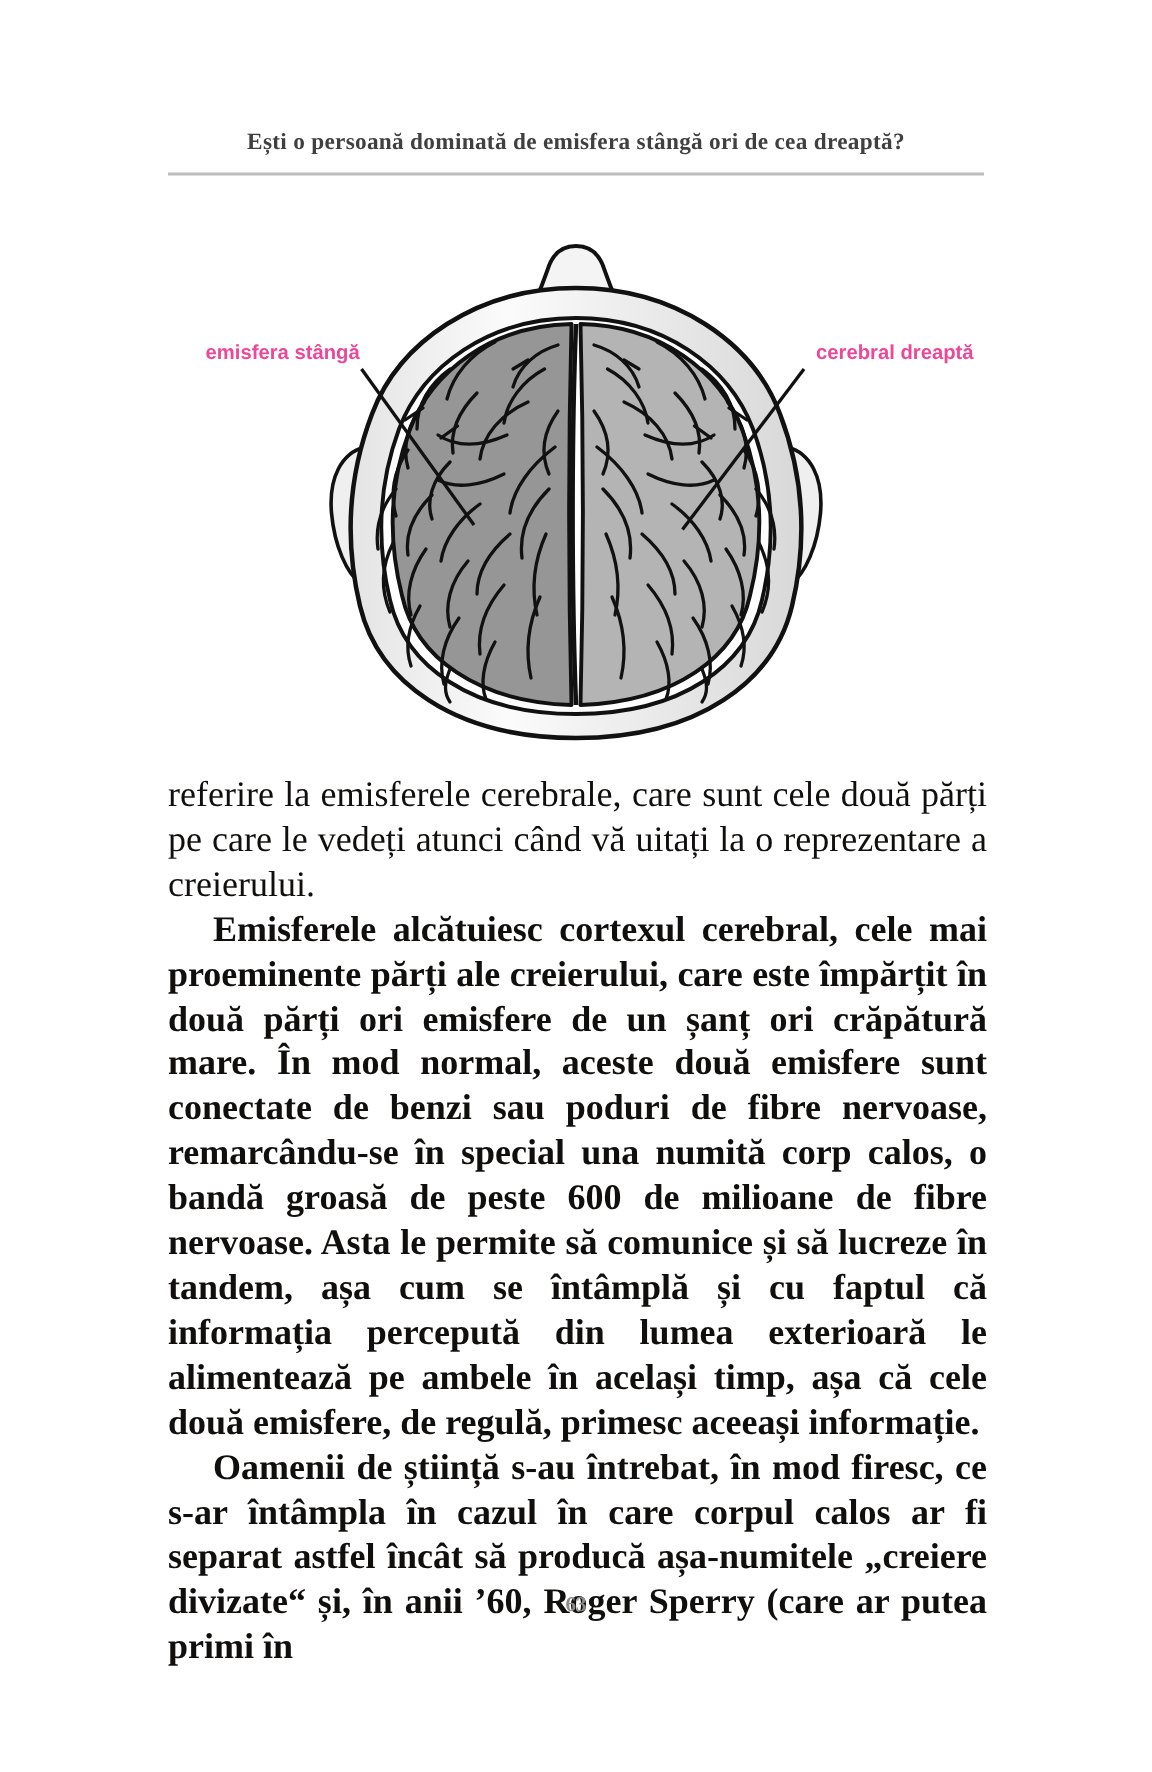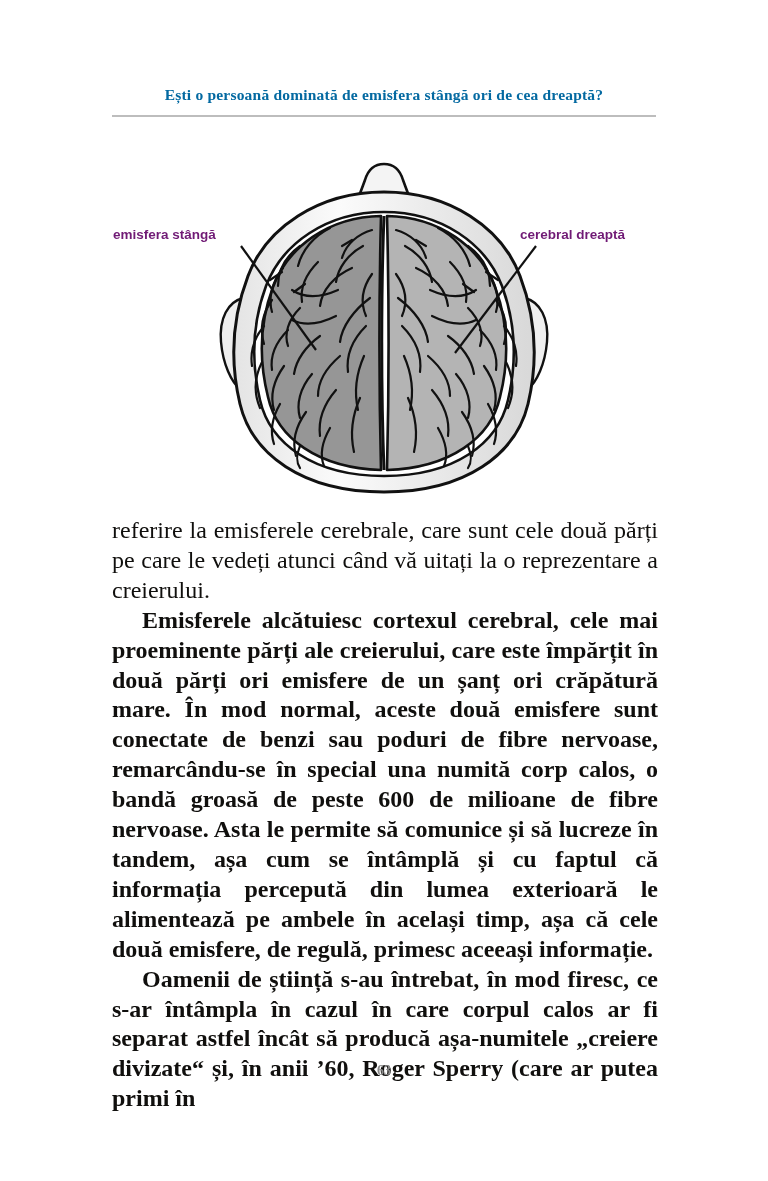--- a/index.html
+++ b/index.html
@@ -29,21 +29,21 @@
     left: 112px;
     top: 86px;
     width: 544px;
     text-align: center;
   }
   .runhead-text {
     font-family: "Liberation Serif", serif;
     font-weight: bold;
     font-size: 15.5px;
     letter-spacing: 0.2px;
-    color: #0369a1;
+    color: #404040;
     white-space: nowrap;
   }
   .runhead-rule {
     position: absolute;
     left: 112px;
     top: 115px;
     width: 544px;
     height: 2px;
     background: #bdbdbd;
   }
@@ -56,22 +56,23 @@
     width: 768px;
     height: 360px;
   }
   .figure svg { display: block; }
 
   .fig-label {
     position: absolute;
     font-family: "Liberation Sans", sans-serif;
     font-weight: bold;
     font-size: 13.5px;
-    color: #701a75;
+    color: #ec4899;
     white-space: nowrap;
+    margin-left: 24px;
   }
   .fig-label.left  { left: 113px; top: 77px; }
   .fig-label.right { left: 520px; top: 77px; }
 
   
   .body-col {
     position: absolute;
     left: 112px;
     top: 516px;
     width: 546px;

